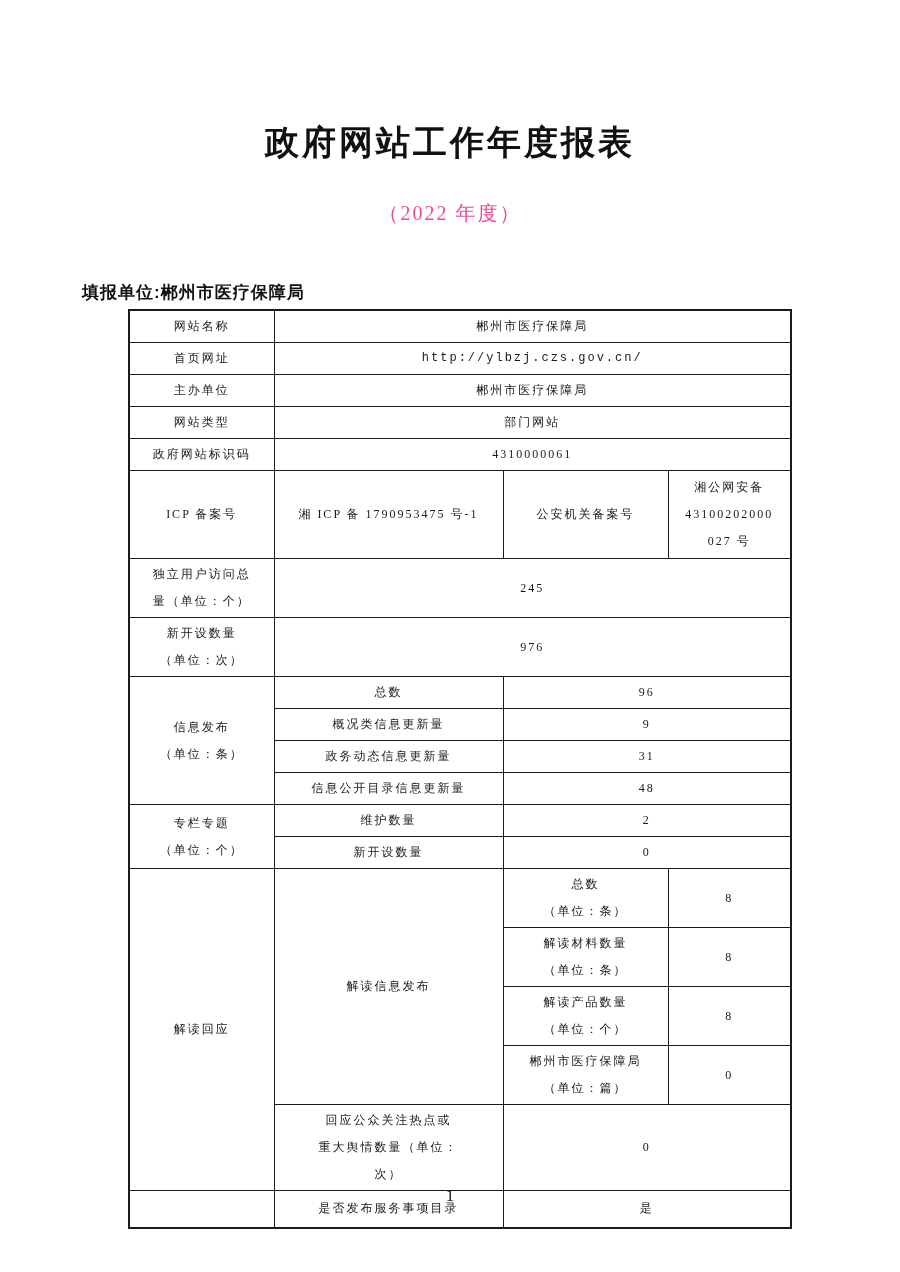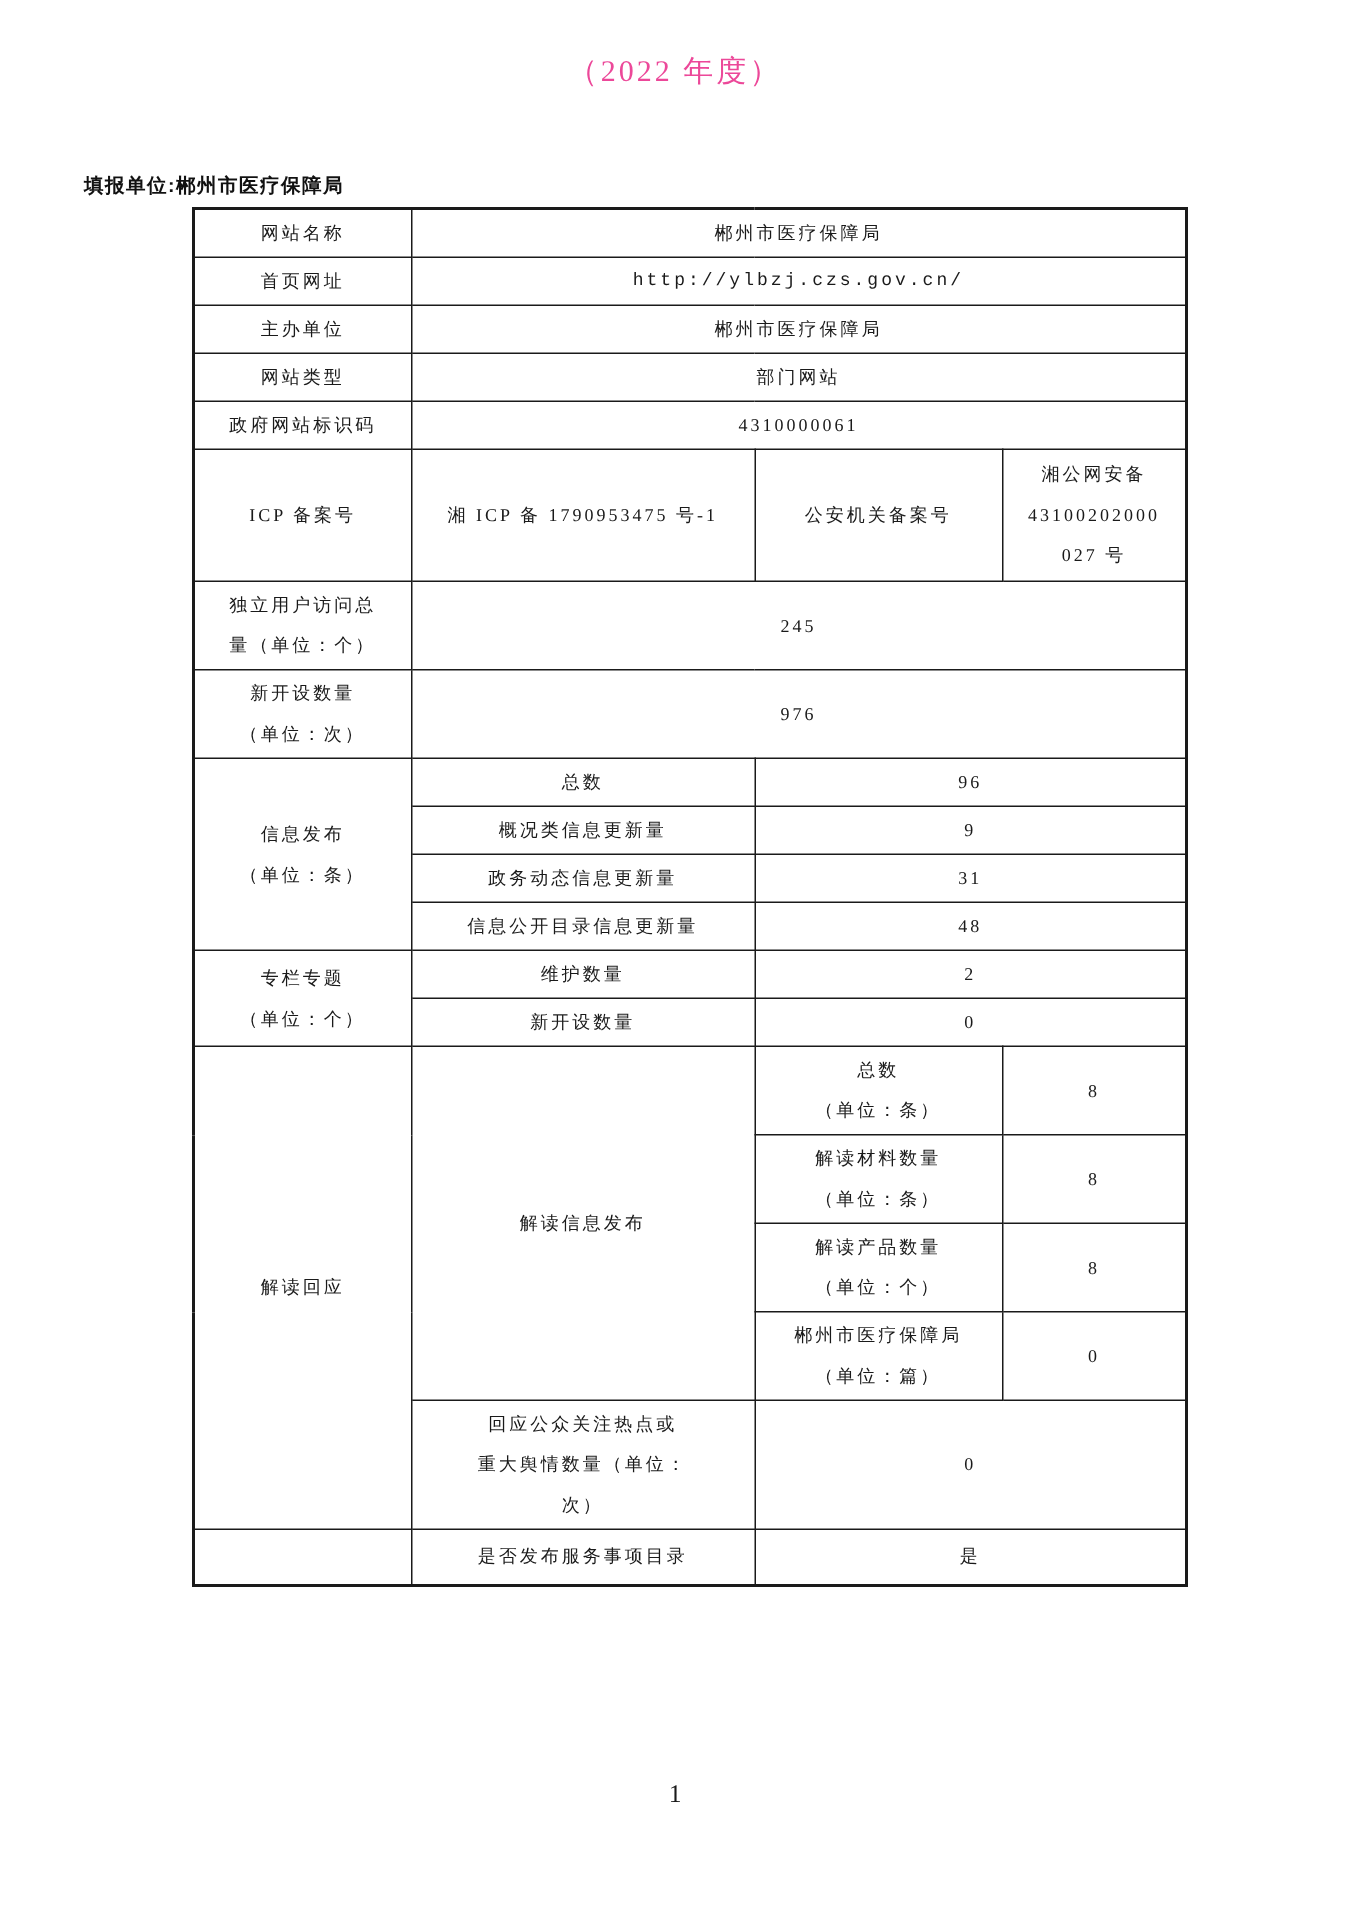--- a/index.html
+++ b/index.html
@@ -31,24 +31,24 @@
     color: #111;
   }
   .doc-subtitle {
     margin-top: 34px;
     text-align: center;
     font-size: 20px;
     letter-spacing: 2px;
     color: #ec4899;
   }
   .unit-line {
-    margin: 54px 0 5px 56px;
+    margin: 54px 0 5px 82px;
     font-family: "Liberation Sans", sans-serif;
     font-weight: bold;
-    font-size: 13px;
+    font-size: 17px;
     letter-spacing: 1px;
     color: #111;
   }
   table.report {
     margin-left: 128px;
     width: 662px;
     border-collapse: collapse;
     table-layout: fixed;
     border: 2px solid #1a1a1a;
   }
@@ -85,20 +85,21 @@
     text-align: center;
     font-size: 17px;
     color: #1a1a1a;
   }
 </style>
 </head>
 <body>
 
 <div class="page">
 
+  <h1 class="doc-title">政府网站工作年度报表</h1>
 
   <div class="doc-subtitle">（2022 年度）</div>
 
   <div class="unit-line">填报单位:郴州市医疗保障局</div>
 
   <table class="report">
     <colgroup>
       <col class="c1">
         <col class="c2">
         <col class="c3">

